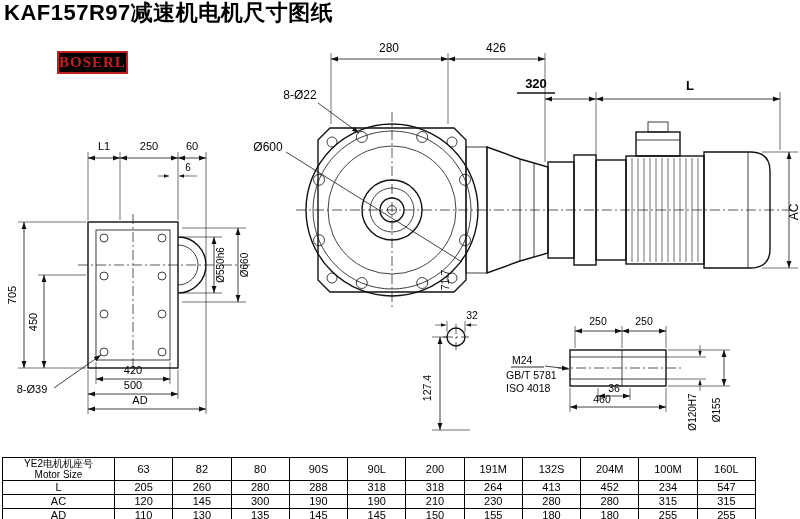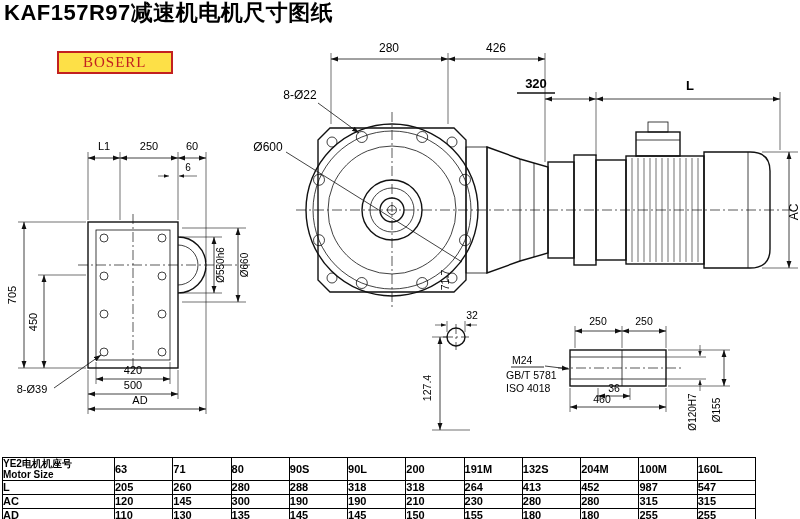--- a/index.html
+++ b/index.html
@@ -2,35 +2,35 @@
 <html><head>
 <meta charset="utf-8">
 <style>
   html,body{margin:0;padding:0;}
   body{width:800px;height:519px;overflow:hidden;position:relative;background:#fff;
        font-family:"Liberation Sans",sans-serif;color:#000;}
   .page{position:absolute;inset:0;}
   h1.title{position:absolute;left:4px;top:-2px;margin:0;font-size:22px;font-weight:bold;
        font-family:"Liberation Sans",sans-serif;color:#000;letter-spacing:0.5px;}
   .logo{position:absolute;left:57px;top:51px;border:2px solid #c22020;color:#c22020;
-       padding:1px 24px;font-family:"Liberation Serif",serif;font-weight:normal;
-       font-size:15px;letter-spacing:1px;background:#fde047;}
+       padding:1px 0;font-family:"Liberation Serif",serif;font-weight:bold;
+       font-size:15px;letter-spacing:1px;background:#000000;}
   svg{position:absolute;left:0;top:0;}
   svg text{font-family:"Liberation Sans",sans-serif;fill:#000;font-size:11px;}
   .outline{fill:none;stroke:#111;stroke-width:1.4;}
   .thin{fill:none;stroke:#111;stroke-width:0.8;}
   .vthin{fill:none;stroke:#111;stroke-width:0.6;}
   .dim{fill:none;stroke:#111;stroke-width:0.8;}
   .cl{fill:none;stroke:#111;stroke-width:0.7;stroke-dasharray:10 3 2 3;}
   .big{font-size:12px;}
   .bold{font-weight:bold;font-size:13px;}
   table.mt{position:absolute;left:2px;top:457px;width:754px;border-collapse:collapse;
        table-layout:fixed;font-size:11px;background:#fff;}
-  table.mt th,table.mt td{border:1px solid #000;text-align:left;padding:0;
-       height:13px;font-weight:bold;line-height:1.15;}
+  table.mt th,table.mt td{border:1px solid #000;text-align:center;padding:0;
+       height:13px;font-weight:normal;line-height:1.15;}
   table.mt .hcell div{font-size:10px;line-height:1.1;}
 </style>
 </head>
 <body>
 
 <div class="page">
 
   <h1 class="title">KAF157R97减速机电机尺寸图纸</h1>
   <div class="logo">
     <span>BOSERL</span>
@@ -292,21 +292,21 @@
     <colgroup>
       <col style="width:112px">
     </colgroup>
     <tbody>
         <tr>
           <th class="hcell">
             <div>YE2电机机座号</div>
             <div>Motor Size</div>
           </th>
           <th>63</th>
-          <th>71</th>
+          <th>82</th>
           <th>80</th>
           <th>90S</th>
           <th>90L</th>
           <th>200</th>
           <th>191M</th>
           <th>132S</th>
           <th>204M</th>
           <th>100M</th>
           <th>160L</th>
         </tr>
@@ -314,21 +314,21 @@
           <th>L</th>
           <td>205</td>
           <td>260</td>
           <td>280</td>
           <td>288</td>
           <td>318</td>
           <td>318</td>
           <td>264</td>
           <td>413</td>
           <td>452</td>
-          <td>987</td>
+          <td>234</td>
           <td>547</td>
         </tr>
         <tr>
           <th>AC</th>
           <td>120</td>
           <td>145</td>
           <td>300</td>
           <td>190</td>
           <td>190</td>
           <td>210</td>

